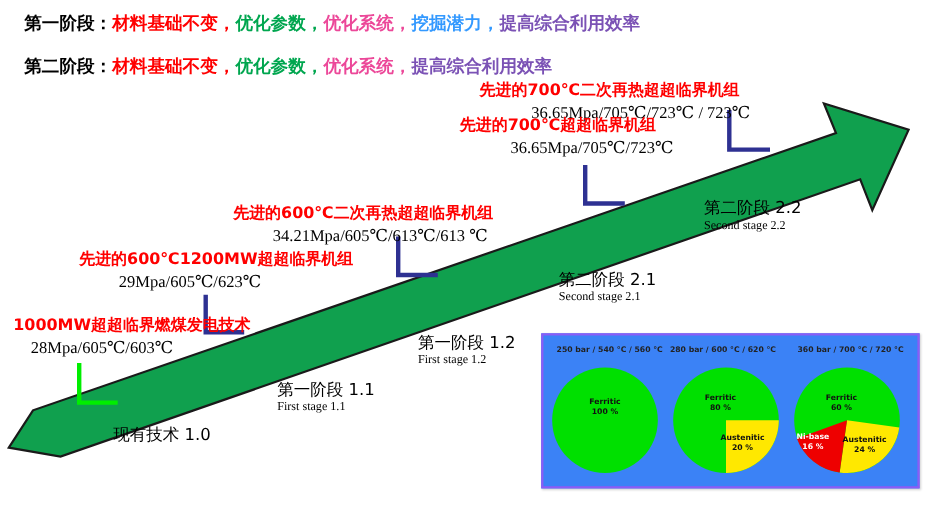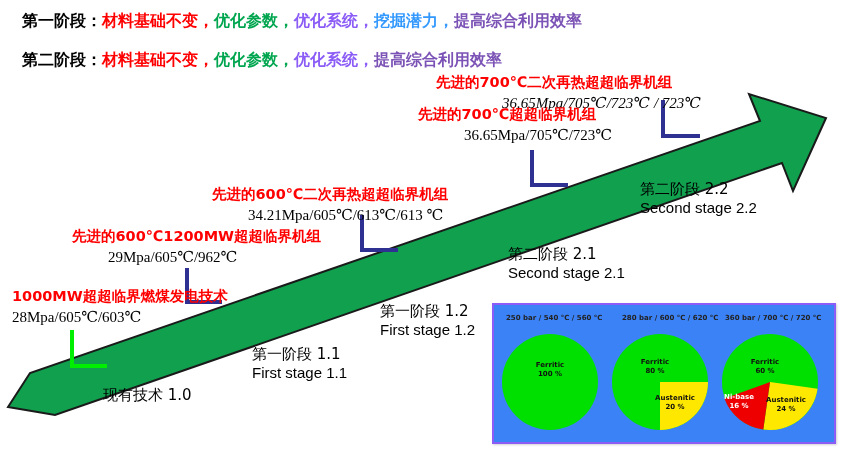--- a/index.html
+++ b/index.html
@@ -14,54 +14,54 @@
 
   
   .hdr{position:absolute;white-space:nowrap;font-size:16px;line-height:1;
        font-family:"DejaVu Sans","Liberation Sans",sans-serif;font-weight:600;}
   #hdr1{left:22px;top:13px;}
   #hdr2{left:22px;top:52px;}
   .hdr span{vertical-align:baseline;}
   .c-black{color:#000000;}
   .c-red{color:#ff0000;}
   .c-green{color:#00a64f;}
-  .c-magenta{color:#8b5cf6;}
+  .c-magenta{color:#ec4899;}
   .c-blue{color:#3399ff;}
   .c-purple{color:#7b52b5;}
 
   
   #arrow{position:absolute;left:0px;top:85px;width:844px;height:345px;}
 
   
   .callout{position:absolute;white-space:nowrap;}
   .callout .t1{
     color:#ff0000;font-size:14.5px;line-height:1.15;
     font-family:"DejaVu Sans","Liberation Sans",sans-serif;font-weight:600;
   }
   .callout .t2{
     color:#000000;font-size:15px;line-height:1.2;margin-top:3px;
     font-family:"Liberation Serif","DejaVu Serif",serif;
   }
   .callout .t2.ind1{margin-left:46px;}
-  .callout .t2.ind2{margin-left:66px;font-style:italic;}
+  .callout .t2.ind2{margin-left:47px;}
   .callout .t2.ind3{margin-left:36px;}
-  .callout .t2.ind0{margin-left:0px;}
+  .callout .t2.ind0{margin-left:16px;}
 
   #co-700r{left:436px;top:74px;}
   #co-700{left:418px;top:106px;}
   #co-600r{left:193px;top:186px;margin-left:19px;}
   #co-600{left:72px;top:228px;}
   #co-1000{left:12px;top:288px;}
 
   
   .stage{position:absolute;white-space:nowrap;color:#000000;}
   .stage .cn{font-size:15px;line-height:1.25;
      font-family:"DejaVu Sans","Liberation Sans",sans-serif;}
-  .stage .en{font-size:15px;line-height:1.25;
-     font-family:Liberation Sans, sans-serif;}
+  .stage .en{font-size:11px;line-height:1.25;
+     font-family:Liberation Serif, serif;}
   #st-now{left:103px;top:386px;}
   #st-now .cn{font-size:15px;}
   #st-11{left:252px;top:345px;}
   #st-12{left:380px;top:302px;}
   #st-21{left:508px;top:245px;}
   #st-22{left:640px;top:180px;}
 
   
   .lead{position:absolute;}
 
@@ -69,21 +69,21 @@
   #panel{
     position:absolute;left:492px;top:303px;width:340px;height:137px;
     background:#3b82f6;border:2px solid #8b5cf6;
     box-shadow:1px 1px 2px rgba(0,0,0,.18);
   }
   .pietitle{
     position:absolute;top:9px;font-size:7px;color:#222;font-weight:bold;
     font-family:"DejaVu Sans","Liberation Sans",sans-serif;white-space:nowrap;
   }
   #pt0{left:12px;}
-  #pt1{left:128px;}
+  #pt1{left:115px;}
   #pt2{left:231px;}
   .pie{position:absolute;top:28px;width:98px;height:98px;}
   #pie0{left:7px;}
   #pie1{left:117px;}
   #pie2{left:227px;}
   .pielabel{
     position:absolute;text-align:center;font-size:7px;font-weight:bold;
     font-family:"DejaVu Sans","Liberation Sans",sans-serif;
     line-height:1.35;white-space:nowrap;
   }
@@ -130,21 +130,21 @@
     <div class="t2 ind1">36.65Mpa/705℃/723℃</div>
   </div>
 
   <div class="callout" id="co-600r">
     <div class="t1">先进的600℃二次再热超超临界机组</div>
     <div class="t2 ind3">34.21Mpa/605℃/613℃/613 ℃</div>
   </div>
 
   <div class="callout" id="co-600">
     <div class="t1">先进的600℃1200MW超超临界机组</div>
-    <div class="t2 ind3">29Mpa/605℃/962℃</div>
+    <div class="t2 ind3">29Mpa/605℃/623℃</div>
   </div>
 
   <div class="callout" id="co-1000">
     <div class="t1">1000MW超超临界燃煤发电技术</div>
     <div class="t2 ind0">28Mpa/605℃/603℃</div>
   </div>
 
   <div class="stage" id="st-now">
     <div class="cn">现有技术 1.0</div>
   </div>

